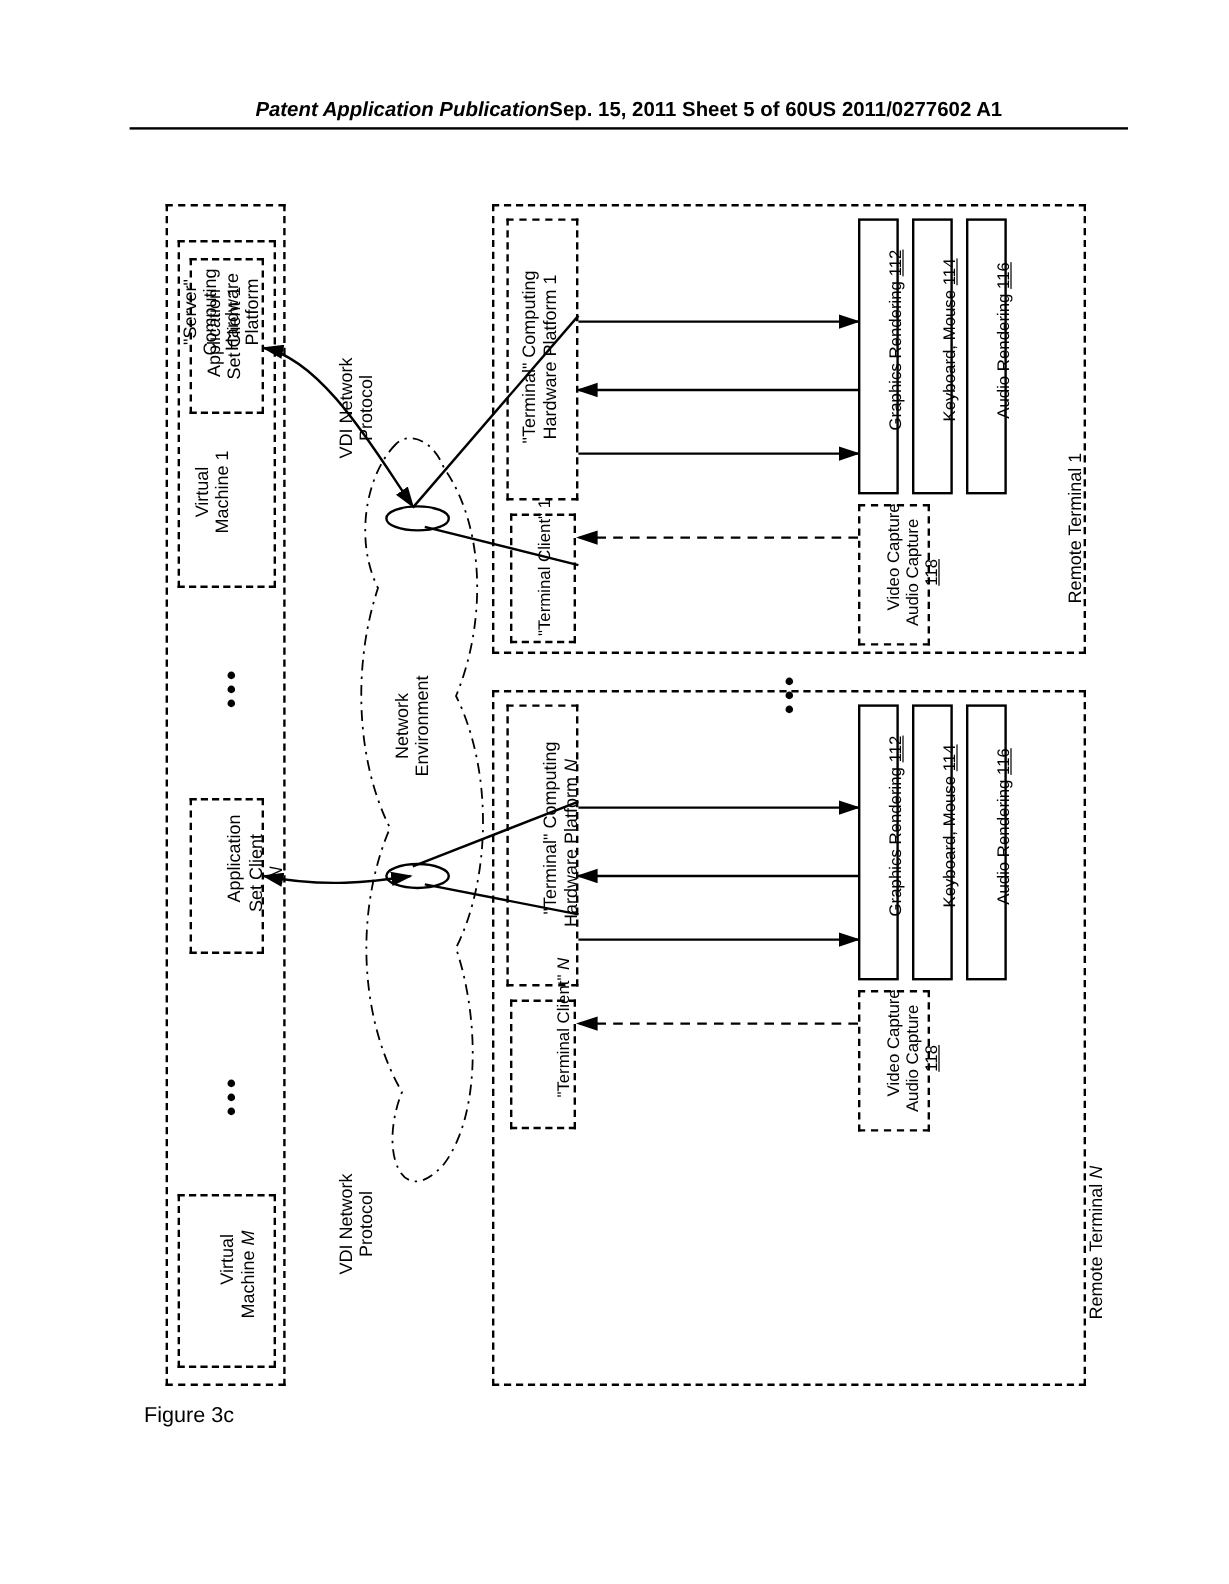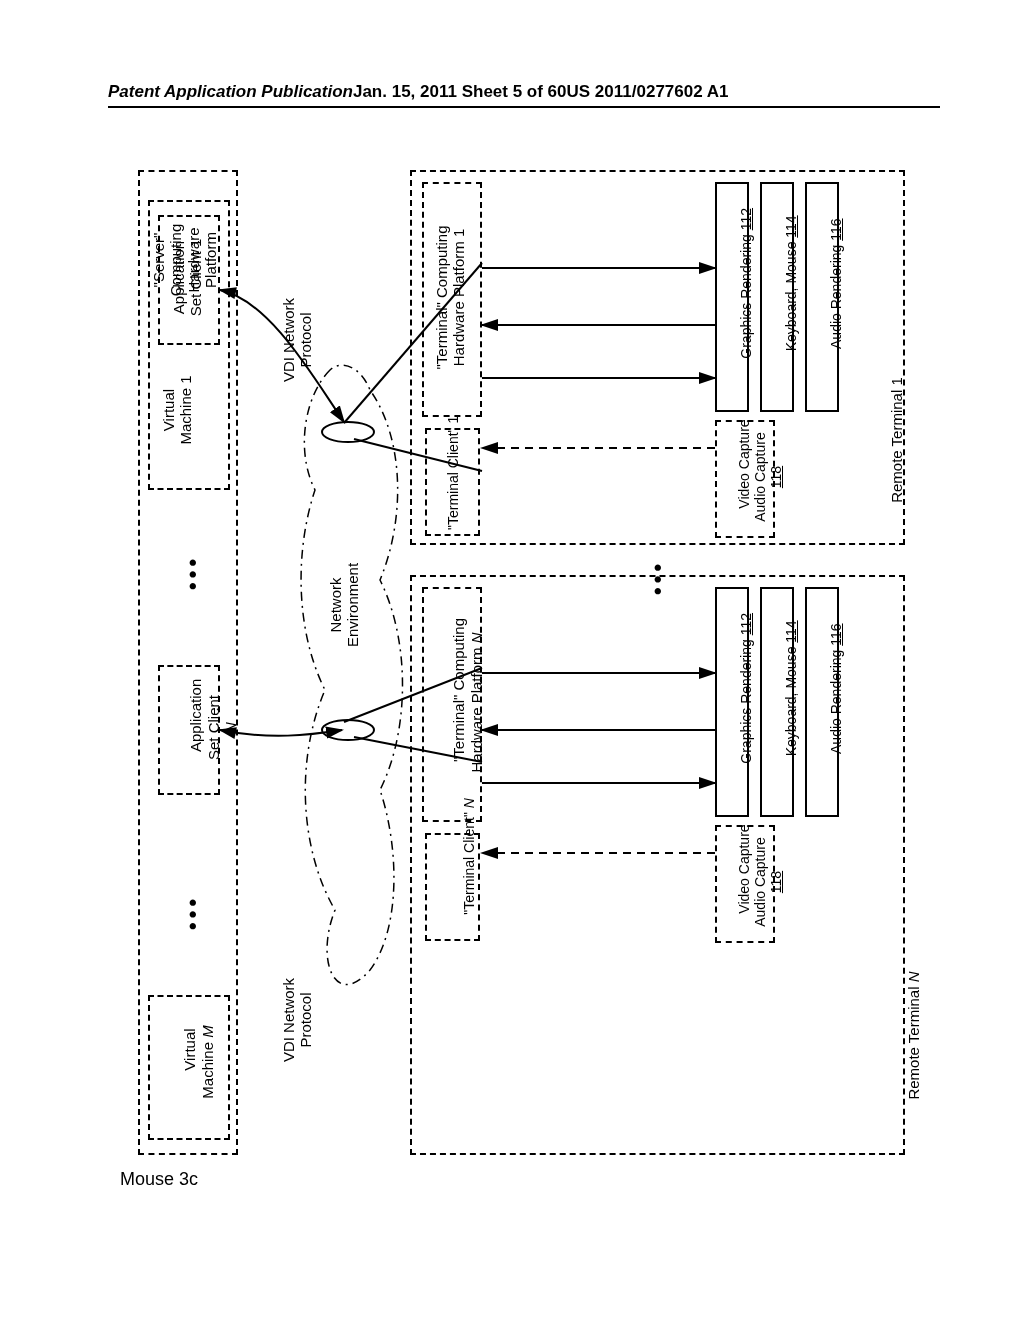--- a/index.html
+++ b/index.html
@@ -15,21 +15,21 @@
     position: relative;
     width: 1024px;
     height: 1320px;
   }
   .header {
     position: absolute;
     top: 82px;
     left: 108px;
     right: 84px;
     display: flex;
-    justify-content: flex-start;
+    justify-content: center;
     font-size: 17px;
     font-weight: bold;
   }
   .header .left { font-style: italic; }
   .header-line {
     position: absolute;
     top: 106px;
     left: 108px;
     right: 84px;
     border-top: 2px solid #000;
@@ -82,21 +82,21 @@
     font-weight: bold;
   }
 </style>
 </head>
 <body>
 
 <div class="page">
 
   <div class="header">
     <span class="left">Patent Application Publication</span>
-    <span>Jan. 15, 2011  Sheet 5 of 60</span>
+    <span>Sep. 15, 2011  Sheet 5 of 60</span>
     <span>US 2011/0277602 A1</span>
   </div>
   <div class="header-line"></div>
 
   <div class="figure-area">
 
     <div class="box-dashed" style="left:18px; top:0px; width:100px; height:985px;"></div>
     <div class="vtext" style="left:30px; top:185px; width:190px;">"Server"
 Computing
 Hardware
@@ -233,16 +233,16 @@
     <div class="vtext small" style="left:692px; top:640px; width:220px;">
       <span>Audio Rendering </span><span class="u">116</span>
     </div>
     <div class="box-dashed" style="left:595px; top:655px; width:60px; height:118px;"></div>
     <div class="vtext small" style="left:600px; top:767px; width:110px;">
       <span>Video Capture
 Audio Capture</span>
 <span class="u">118</span>
     </div>
 
-    <div class="figlabel">Mouse 3c</div>
+    <div class="figlabel">Figure 3c</div>
   </div>
 
 </div>
 
 </body></html>

